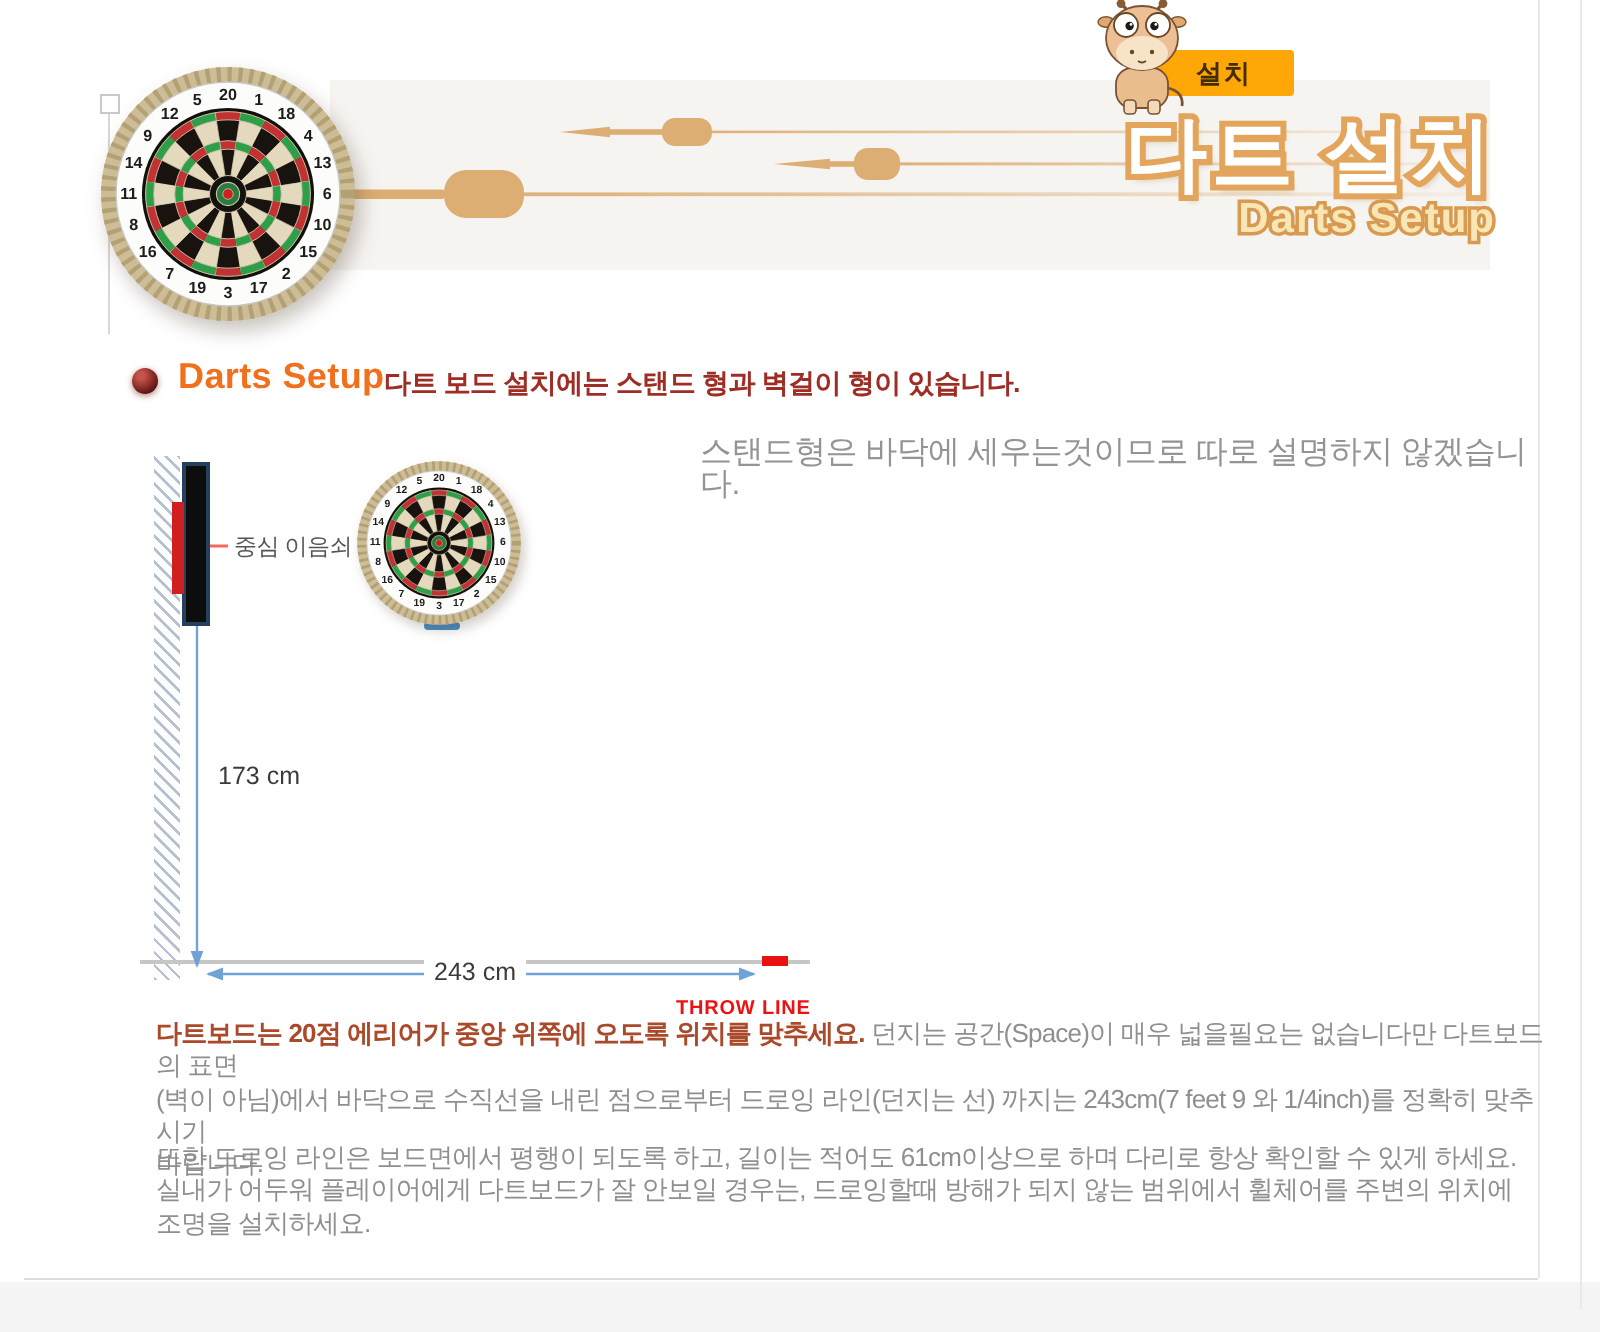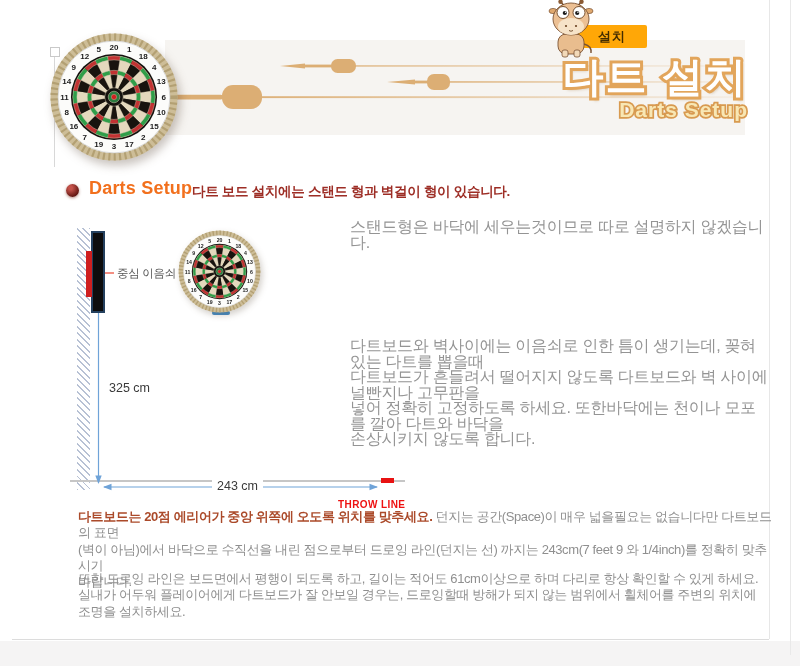--- a/index.html
+++ b/index.html
@@ -388,29 +388,25 @@
     <line x1="103" y1="273" x2="114" y2="273" stroke="#ef6a5a" stroke-width="1.5"></line>
 
     <line x1="104" y1="487" x2="377" y2="487" stroke="#6fa3d8" stroke-width="1.2"></line>
     <polygon points="103,487 111.5,483.8 111.5,490.2" fill="#6fa3d8"></polygon>
     <polygon points="378,487 369.5,483.8 369.5,490.2" fill="#6fa3d8"></polygon>
 
     <rect x="381" y="478" width="13" height="5" fill="#e81212"></rect>
   </svg>
 
   <div class="joint-label">중심 이음쇠</div>
-  <div class="h-label">325 cm</div>
+  <div class="h-label">173 cm</div>
   <div class="d-label">243 cm</div>
   <div class="throw-label">THROW LINE</div>
 
   <div class="ptext p1">스탠드형은 바닥에 세우는것이므로 따로 설명하지 않겠습니다.</div>
-  <div class="ptext p3">다트보드와 벽사이에는 이음쇠로 인한 틈이 생기는데, 꽂혀있는 다트를 뽑을때
-다트보드가 흔들려서 떨어지지 않도록 다트보드와 벽 사이에 널빤지나 고무판을
-넣어 정확히 고정하도록 하세요. 또한바닥에는 천이나 모포를 깔아 다트와 바닥을
-손상시키지 않도록 합니다.</div>
 
   <div class="foot-p fpA"><span class="lead">다트보드는 20점 에리어가 중앙 위쪽에 오도록 위치를 맞추세요.</span><span> 던지는 공간(Space)이 매우  넓을필요는 없습니다만 다트보드의 표면
 (벽이 아님)에서 바닥으로 수직선을 내린 점으로부터 드로잉 라인(던지는 선) 까지는 243cm(7 feet 9 와 1/4inch)를 정확히 맞추시기
 바랍니다.</span></div>
   <div class="foot-p fpB">또한 드로잉 라인은 보드면에서 평행이 되도록 하고, 길이는 적어도 61cm이상으로 하며 다리로 항상 확인할 수 있게 하세요.
 실내가 어두워 플레이어에게 다트보드가 잘 안보일 경우는, 드로잉할때 방해가 되지 않는 범위에서 휠체어를 주변의 위치에
 조명을 설치하세요.</div>
 
   <div class="vline-r1"></div>
   <div class="vline-r2"></div>

